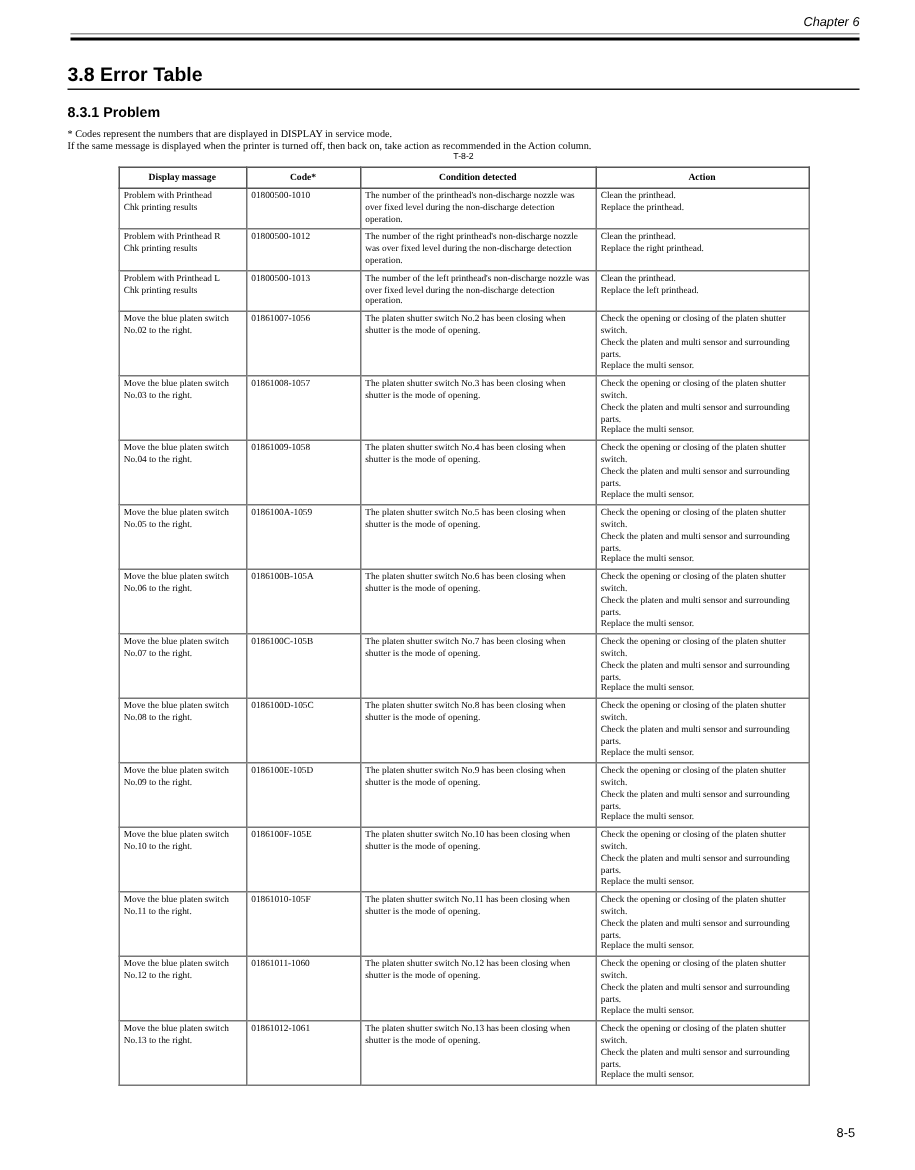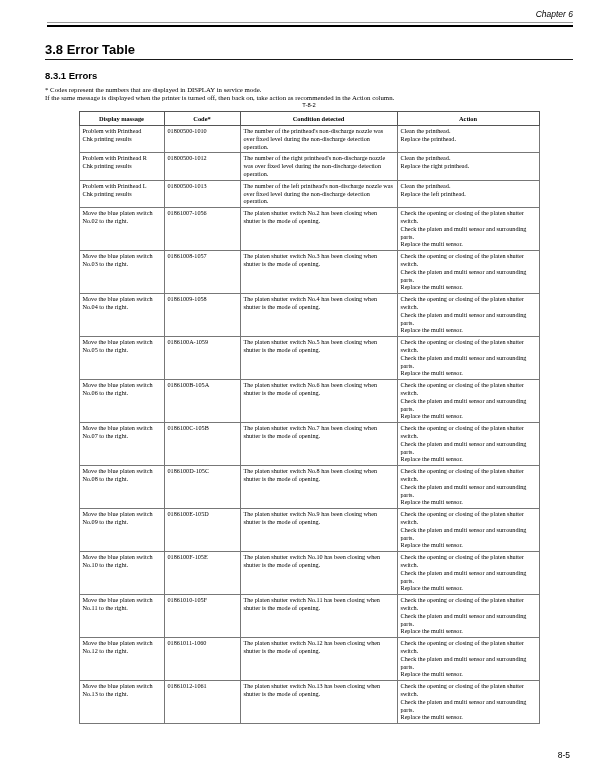--- a/index.html
+++ b/index.html
@@ -95,21 +95,21 @@
 <body>
 
 <div class="page">
 
   <div class="chapter-line">Chapter 6</div>
   <div class="double-rule"></div>
 
   <div class="section-title">3.8 Error Table</div>
   <div class="section-rule"></div>
 
-  <div class="subsection-title">8.3.1 Errors</div>
+  <div class="subsection-title">8.3.1 Problem</div>
 
   <div class="notes">
     <div>* Codes represent the numbers that are displayed in DISPLAY in service mode.</div>
     <div>If the same message is displayed when the printer is turned off, then back on, take action as recommended in the Action column.</div>
   </div>
 
   <div class="table-label">T-8-2</div>
 
   <table class="error-table">
     <colgroup>

